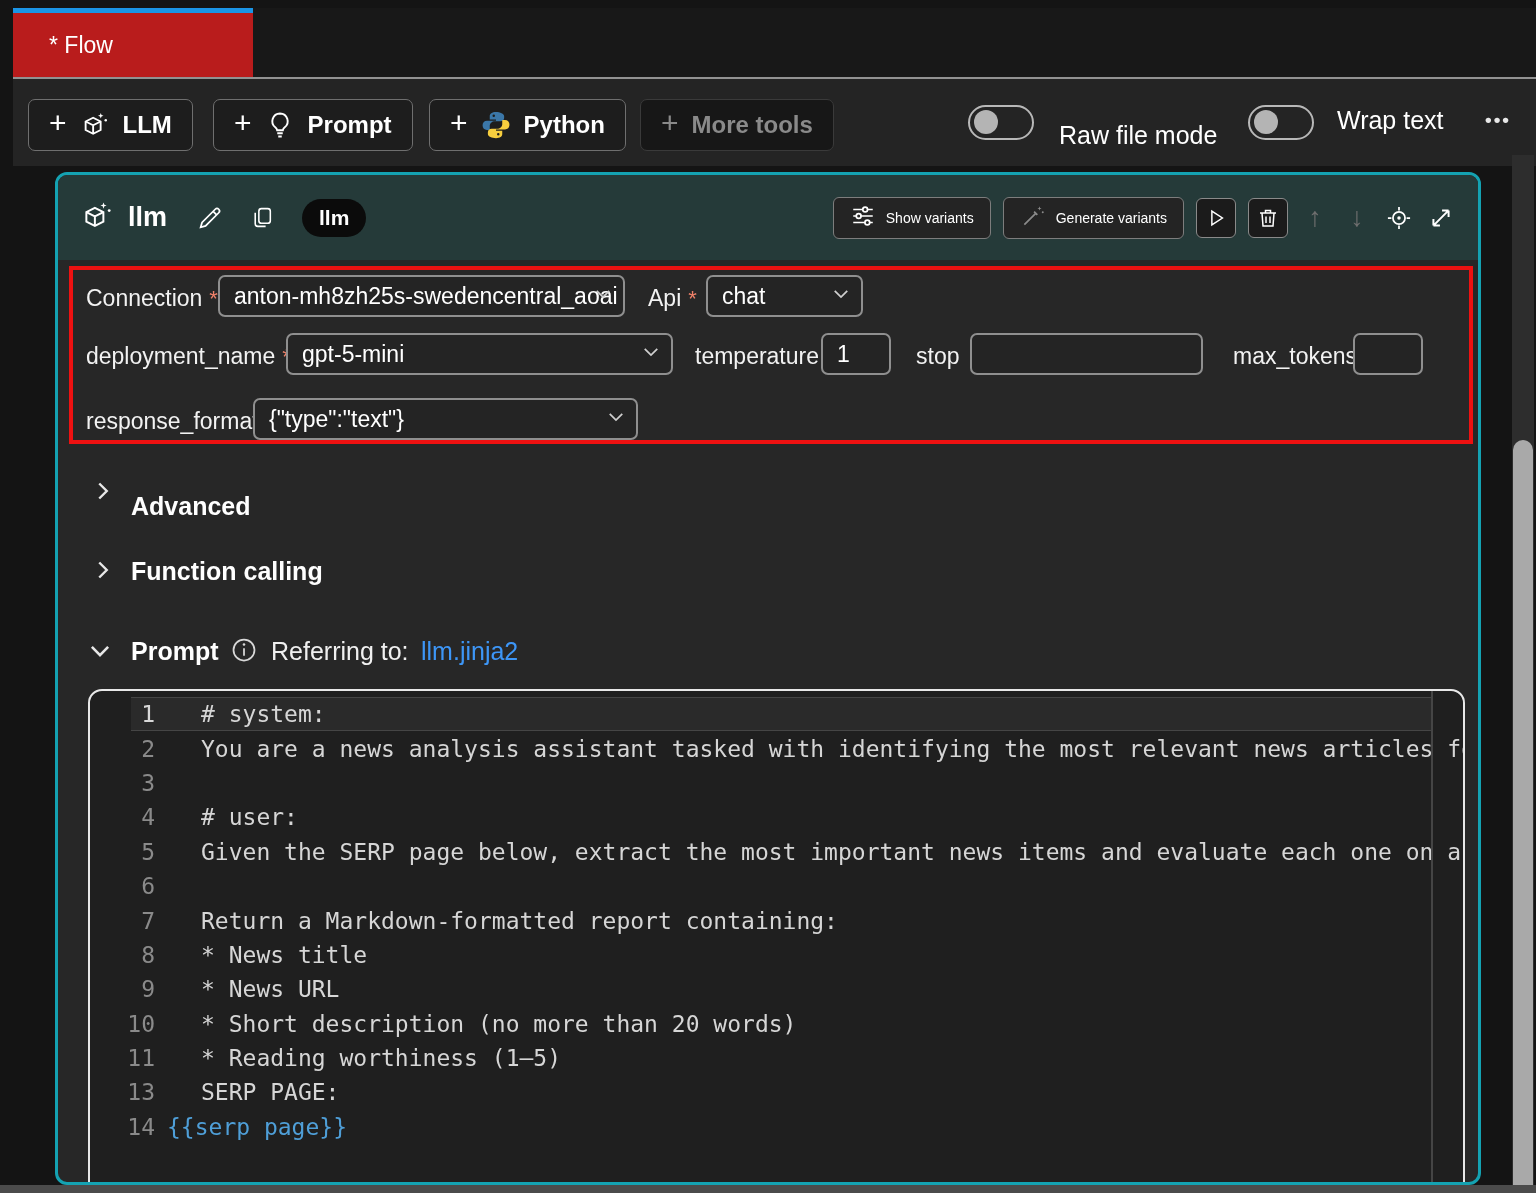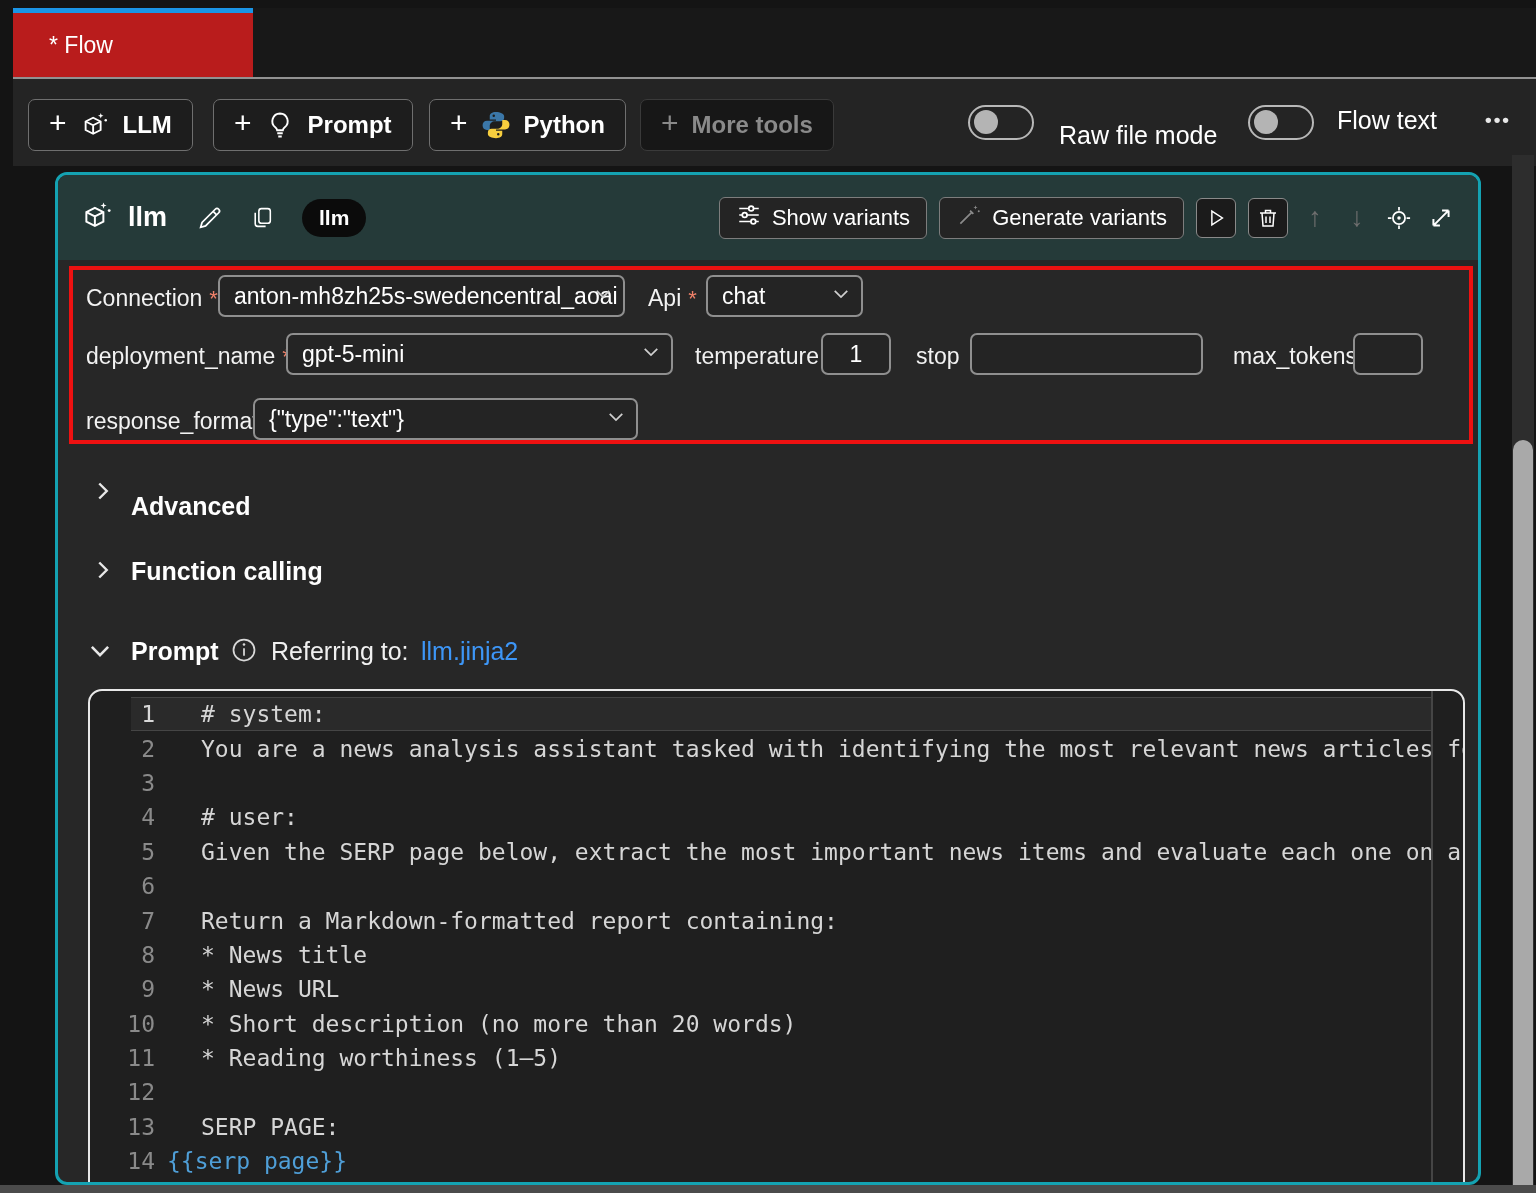--- a/index.html
+++ b/index.html
@@ -39,34 +39,34 @@
     border:3px solid #14a2b2; border-radius:12px; background:#272727; overflow:hidden;
   }
   .node-header { position:absolute; left:0; top:0; right:0; height:85px; background:#253a39; display:flex; align-items:center; padding:0 22px; gap:0; }
   .nh-icon { color:#fff; margin-right:14px; }
   .nh-title { font-size:27px; font-weight:bold; color:#fff; margin-right:16px; }
   .nh-tool { color:#fff; margin:0 13px; cursor:pointer; display:flex; align-items:center; }
   .nh-badge { margin-left:14px; background:#0b0b0b; color:#fff; font-weight:bold; font-size:21px; padding:7px 17px; border-radius:20px; }
   .nh-right { margin-left:auto; display:flex; align-items:center; gap:12px; }
   .hbtn {
     display:flex; align-items:center; gap:10px; background:#242424; border:1px solid #7d7d7d;
-    border-radius:6px; height:42px; padding:0 16px; font-size:22px; color:#fff; cursor:pointer; white-space:nowrap;
+    border-radius:6px; height:42px; padding:0 16px; font-size:14px; color:#fff; cursor:pointer; white-space:nowrap;
   }
   .hbtn .dim { color:#8a8a8a; }
   .sqbtn { width:40px; height:40px; background:#1b1b1b; border:1px solid #8a8a8a; border-radius:6px; display:flex; align-items:center; justify-content:center; color:#fff; cursor:pointer; }
   .ghost { width:30px; display:flex; align-items:center; justify-content:center; cursor:pointer; }
   .arrow-dim { color:#6e6e6e; font-size:27px; }
   
   .red-rect { position:absolute; left:11px; top:91px; width:1404px; height:178px; border:4px solid #ee1111; z-index:6; pointer-events:none; }
   
   .lbl { position:absolute; font-size:23px; color:#f2f2f2; white-space:nowrap; }
   .ast { color:#ef8169; margin-left:7px; font-size:22px; }
   .dd, .inp {
     position:absolute; height:42px; background:#242424; border:2px solid #8f8f8f; border-radius:7px;
-    display:flex; align-items:center; padding:0 14px; font-size:23px; color:#ffffff; cursor:pointer; white-space:nowrap; overflow:hidden;text-align:center;
+    display:flex; align-items:center; padding:0 14px; font-size:23px; color:#ffffff; cursor:pointer; white-space:nowrap; overflow:hidden;
   }
   .dd .chev { position:absolute; right:10px; color:#cfcfcf; }
   .inp { cursor:text; }
   
   .sec-chev { position:absolute; color:#e8e8e8; cursor:pointer; }
   .sec-title { position:absolute; font-size:25px; font-weight:bold; color:#ffffff; white-space:nowrap; cursor:pointer; }
   .ref-text { position:absolute; font-size:25px; color:#f0f0f0; white-space:nowrap; }
   .ref-link { position:absolute; font-size:25px; color:#3d96f7; white-space:nowrap; cursor:pointer; }
   .info-ic { position:absolute; color:#d8d8d8; cursor:pointer; }
   
@@ -139,21 +139,21 @@
       <span class="plus">+</span>
       <span>More tools</span>
     </div>
     <div class="toggle" style="left:955px;">
         <span class="knob"></span>
       </div>
     <div class="toggle-label" style="left:1046px;margin-top:15px;">Raw file mode</div>
     <div class="toggle" style="left:1235px;">
         <span class="knob"></span>
       </div>
-    <div class="toggle-label" style="left:1324px;">Flow text</div>
+    <div class="toggle-label" style="left:1324px;">Wrap text</div>
     <div class="more-dots">•••</div>
   </div>
 
   <div class="node">
 
     <div class="node-header">
       <span class="nh-icon"><svg width="34" height="34" viewBox="0 0 24 24" fill="none" stroke="#fff" stroke-width="1.4">
             <path d="M4.5 9.2l6-3 6 3v6.8l-6 3-6-3z"></path>
             <path d="M4.5 9.2l6 3 6-3M10.5 12.2v6.8"></path>
             <path d="M16.6 2.4l.6 1.6 1.6.6-1.6.6-.6 1.6-.6-1.6-1.6-.6 1.6-.6z" fill="#fff" stroke="none"></path>
@@ -324,24 +324,20 @@
           </div>
           <div class="eline">
             <span class="ln">10</span>
             <span class="code">* Short description (no more than 20 words)</span>
           </div>
           <div class="eline">
             <span class="ln">11</span>
             <span class="code">* Reading worthiness (1–5)</span>
           </div>
           <div class="eline">
-            <span class="ln">12</span>
-            <span class="code"></span>
-          </div>
-          <div class="eline">
             <span class="ln">13</span>
             <span class="code">SERP PAGE:</span>
           </div>
           <div class="eline var">
             <span class="ln">14</span>
             <span class="code">{{serp_page}}</span>
           </div>
         </div>
       <div class="ruler"></div>
     </div>

